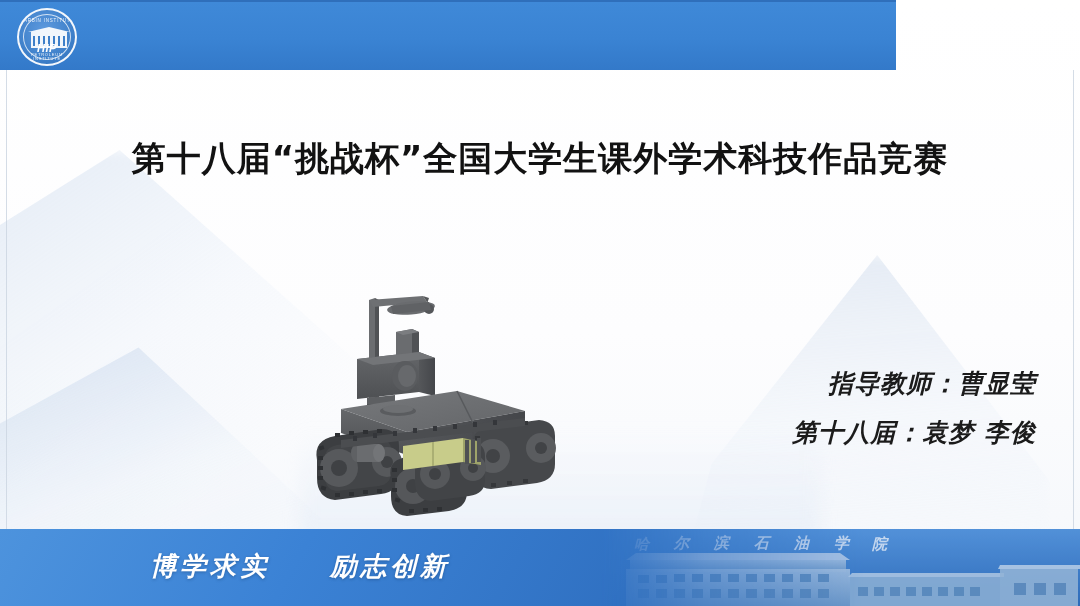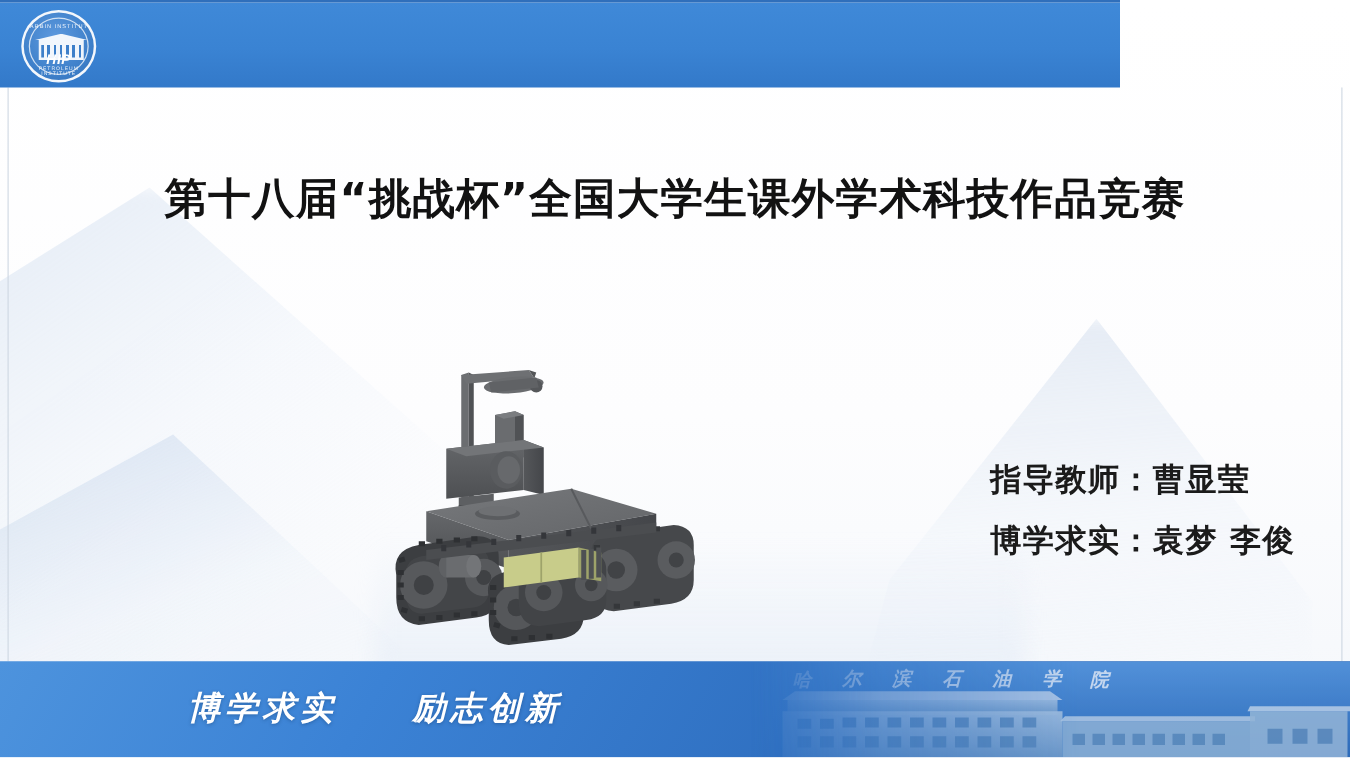--- a/index.html
+++ b/index.html
@@ -195,27 +195,29 @@
     white-space: nowrap;
     font-family: "DejaVu Sans", "Liberation Sans", sans-serif;
     line-height: 1.15;
   }
 
   
   .credits {
     position: absolute;
     right: 44px;
     top: 360px;
+    text-align: right;
     font-size: 25px;
     font-weight: bold;
     color: #1b1b1b;
     letter-spacing: 1px;
     font-family: "DejaVu Sans", "Liberation Sans", sans-serif;
     line-height: 1.95;
     white-space: nowrap;
+    font-style: italic;
   }
 
   
   .robot {
     position: absolute;
     left: 295px;
     top: 278px;
     width: 290px;
     height: 245px;
   }
@@ -441,21 +443,21 @@
         <rect x="138" y="148" width="4" height="5"></rect>
         <rect x="158" y="146" width="4" height="5"></rect>
         <rect x="178" y="144" width="4" height="5"></rect>
         <rect x="198" y="142" width="4" height="5"></rect>
       </g>
     </svg>
   </div>
 
   <div class="credits">
     <div>指导教师：曹显莹</div>
-    <div>博学求实：袁梦 李俊</div>
+    <div>第十八届：袁梦 李俊</div>
   </div>
 
   <div class="footer-band">
     <div class="footer-photo">
       <svg viewBox="0 0 480 77" xmlns="http://www.w3.org/2000/svg">
         <defs>
           <linearGradient id="skyG" x1="0" y1="0" x2="0" y2="1">
             <stop offset="0%" stop-color="#5b9ae0"></stop>
             <stop offset="100%" stop-color="#2e6cba"></stop>
           </linearGradient>

